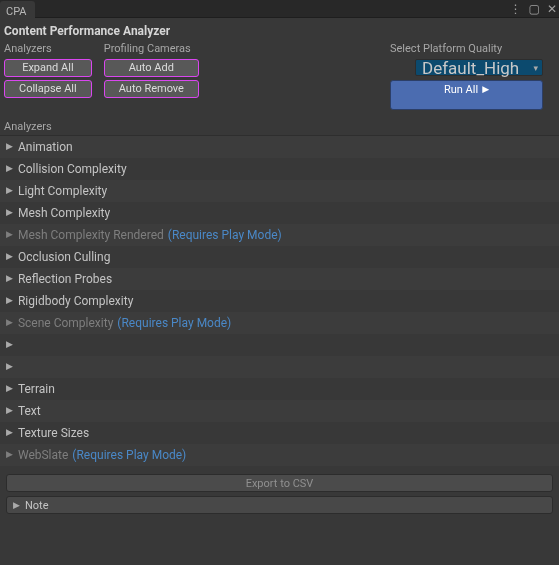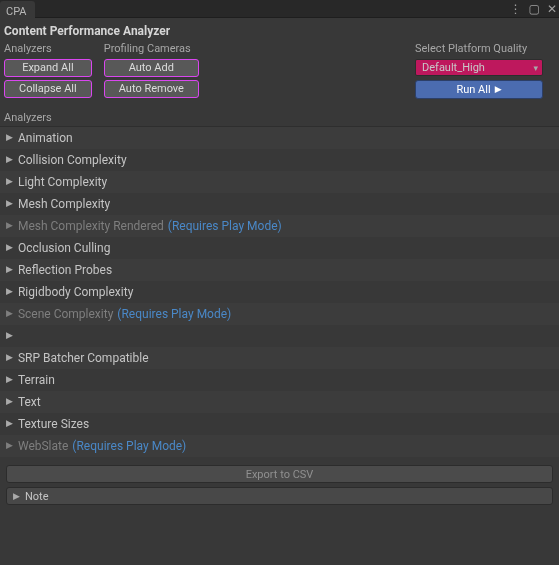--- a/index.html
+++ b/index.html
@@ -28,32 +28,32 @@
   .col { display: flex; flex-direction: column; margin-right: 12px; }
   .btn {
     background: #585858; color: #dcdcdc; border: 1px solid #d946ef;
     border-radius: 3px; font-size: 11px; height: 18px; line-height:16px;
     padding: 0 14px; margin-bottom: 3px; text-align: center; min-width:80px;
     cursor: pointer;
   }
 
   .right-col { margin-left: auto; text-align: left; }
   .select-platform {
-    background: #be185d; color: #c8c8c8; font-size: 11px; height: 17px;
+    background: #0c4a6e; color: #c8c8c8; font-size: 17px; height: 17px;
     line-height:16px; padding: 0 14px 0 6px; border: 1px solid #2d2d2d;
-    border-radius: 2px; min-width:128px; position:relative; cursor:pointer;
+    border-radius: 2px; min-width:128px; position:relative; cursor:pointer;margin-left:25px;
   }
   .select-platform::after {
     content: "▾"; position:absolute; right:4px; top:0; font-size:9px; color:#aaa;
   }
   .run-all {
-    background: #4b6cb0; color:#fff; height: 19px; line-height:17px;
+    background: #4b6cb0; color:#fff; height: 30px; line-height:17px;
     border:1px solid #2c3f68; border-radius:3px; font-size:11px;
     min-width:128px; text-align:center; margin-top:4px; cursor:pointer;
-    display:flex; align-items:flex-end; justify-content:center; gap:4px;
+    display:flex; align-items:flex-start; justify-content:center; gap:4px;
   }
   .run-all .tri { font-size:9px; }
 
   .section-label { font-size: 11px; color:#a7a7a7; padding: 4px 4px 2px 4px; }
 
   .tree-row {
     display:flex; align-items:center; height:22px; font-size:12px;
     color:#c4c4c4; padding-left:6px; border-bottom:1px solid rgba(0,0,0,0);
     cursor:pointer;
   }
@@ -156,21 +156,20 @@
     <div class="tree-row">
       <span class="arrow dim">▶</span>
       <span class="dim">Scene Complexity</span>
       <span class="req">(Requires Play Mode)</span>
     </div>
     <div class="tree-row">
       <span class="arrow">▶</span>
     </div>
     <div class="tree-row">
       <span class="arrow">▶</span>
-      <span>SRP Batcher Compatible</span>
     </div>
     <div class="tree-row">
       <span class="arrow">▶</span>
       <span>Terrain</span>
     </div>
     <div class="tree-row">
       <span class="arrow">▶</span>
       <span>Text</span>
     </div>
     <div class="tree-row">

